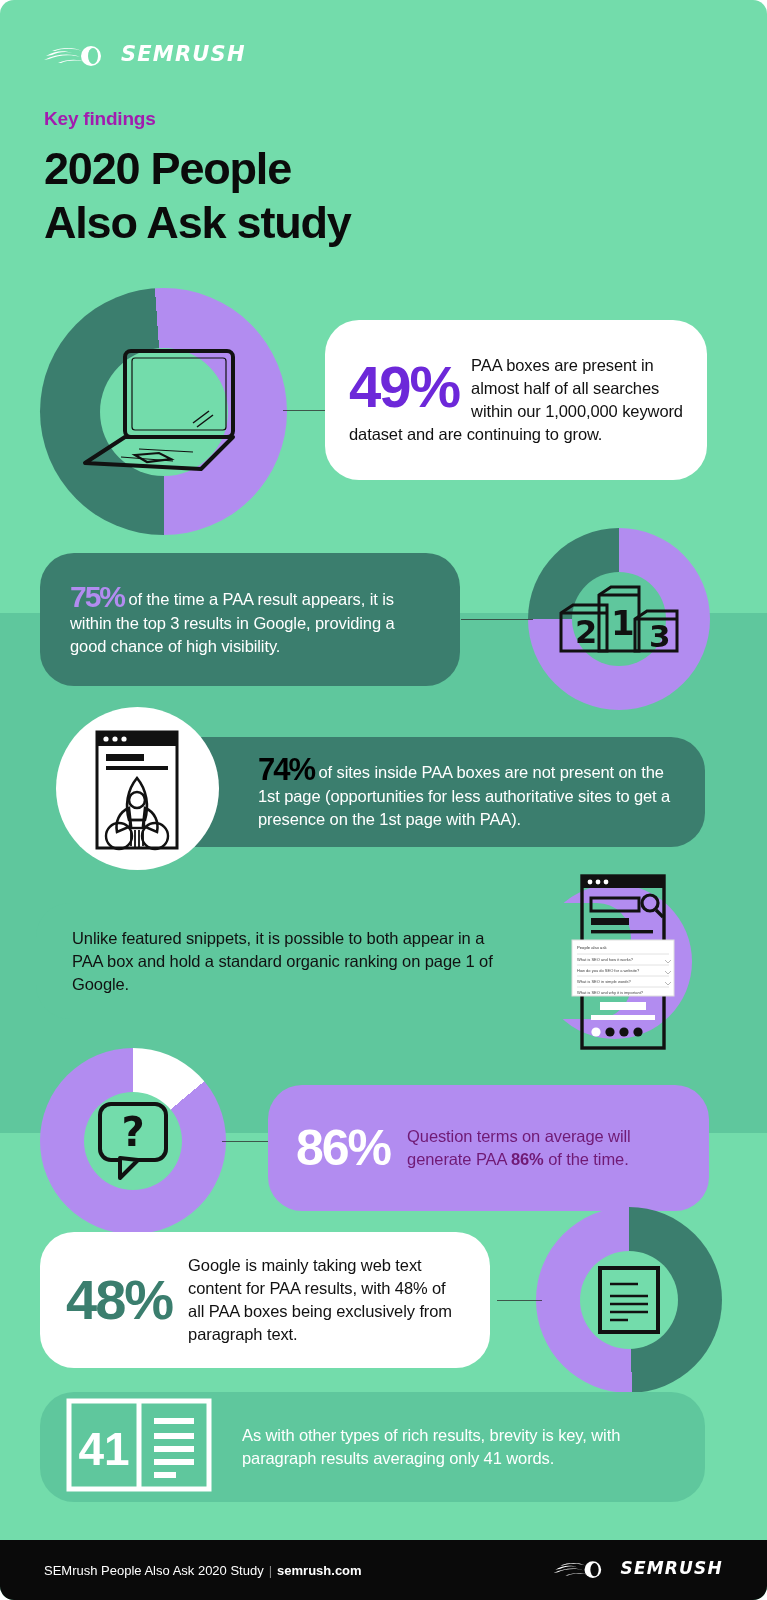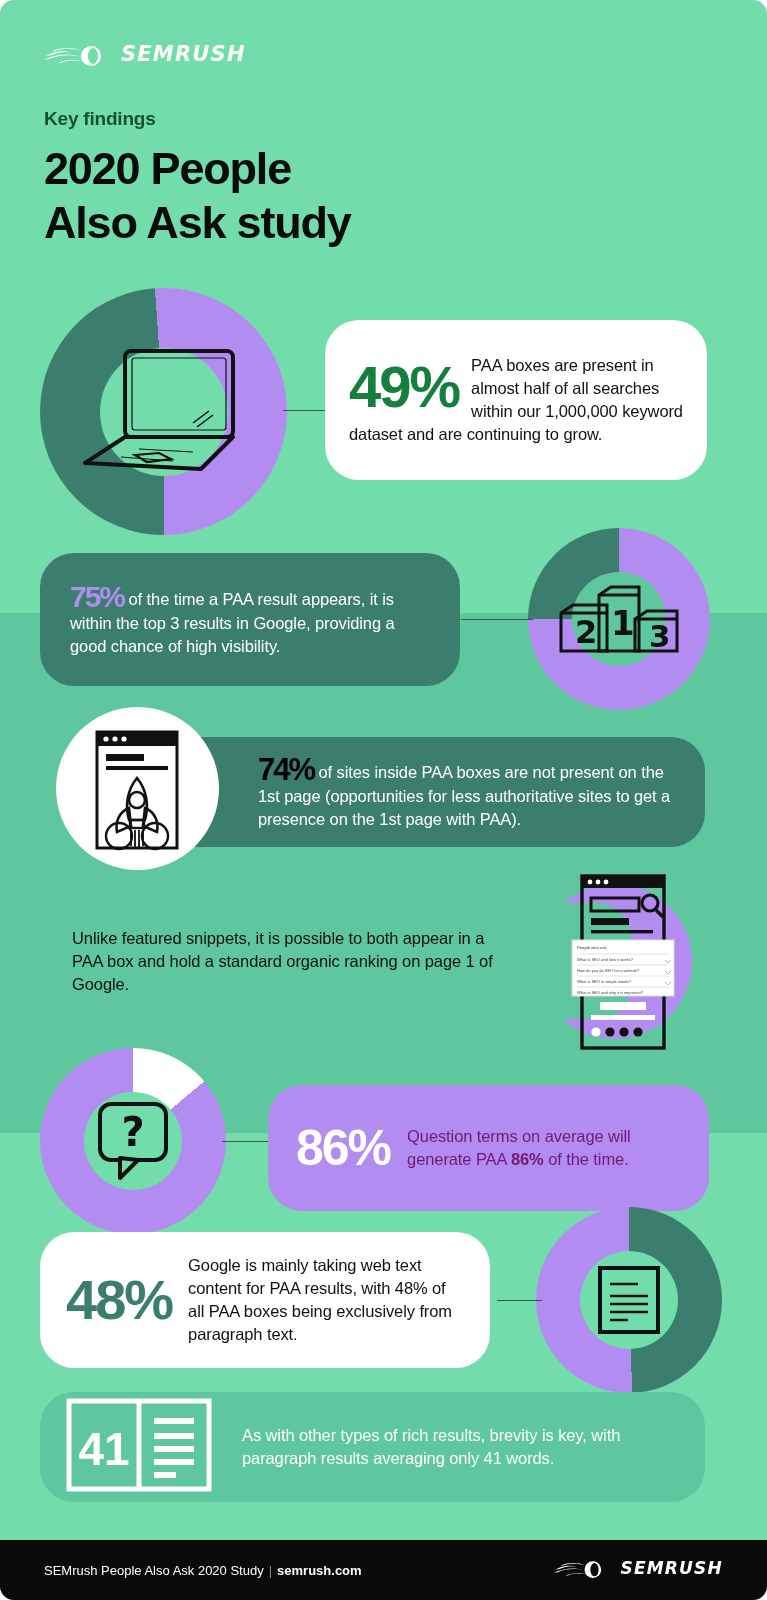--- a/index.html
+++ b/index.html
@@ -26,21 +26,21 @@
   
   .logo { position: absolute; display: flex; align-items: center; gap: 9px; }
   .logo .flame { display:block; }
   .logo .word {
     color: #fff; font-weight: 800; font-style: italic;
     letter-spacing: 1.2px; font-size: 21px;
     font-family: "DejaVu Sans", sans-serif;
   }
   #kicker {
     position: absolute; left: 44px; top: 108px;
-    font-size: 19px; font-weight: 700; color: #14532d;
+    font-size: 19px; font-weight: 700; color: #a21caf;
     letter-spacing: -0.2px;
   }
   #headline {
     position: absolute; left: 44px; top: 142px;
     font-size: 45px; line-height: 54px; font-weight: 800;
     color: #0b0b0b; letter-spacing: -1.2px;
     font-family: "Liberation Sans", sans-serif;
   }
 
   
@@ -129,21 +129,21 @@
       <path d="M52 92 L12 118 L128 124 L160 92 Z" fill="none" stroke="#111" stroke-width="4" stroke-linejoin="round"></path>
       <path d="M66 104 L120 107" stroke="#111" stroke-width="1.2"></path>
       <path d="M48 112 L100 116" stroke="#111" stroke-width="1.2"></path>
       <path d="M62 110 L86 108 L98 114 L74 117 Z" fill="none" stroke="#111" stroke-width="2.2"></path>
     </svg>
   </div>
   <div class="connector" style="left:283px; top:410px; width:44px;"></div>
 
   <div class="pill pill-white" style="left:325px; top:320px; width:382px; height:160px; padding:20px 24px;">
     <div class="flow body-txt" style="color:#111; width:100%;">
-      <span class="big num-float" style="font-size:58px; color:#15803d; margin-top:4px;">49%</span>
+      <span class="big num-float" style="font-size:58px; color:#6d28d9; margin-top:4px;">49%</span>
       <span>PAA boxes are present in almost half of all searches</span>
       <span>within our 1,000,000 keyword dataset and are continuing to grow.</span>
     </div>
   </div>
 
   <div class="donut on-band" style="left:528px; top:528px; width:182px; height:182px;
               background: conic-gradient(from 0deg, #b28cf0 0deg 270deg, #3b7e6e 270deg 360deg);">
     <div class="hole" style="width:94px; height:94px;"></div>
   </div>
   <div class="icon-wrap" style="left:619px; top:619px;">

